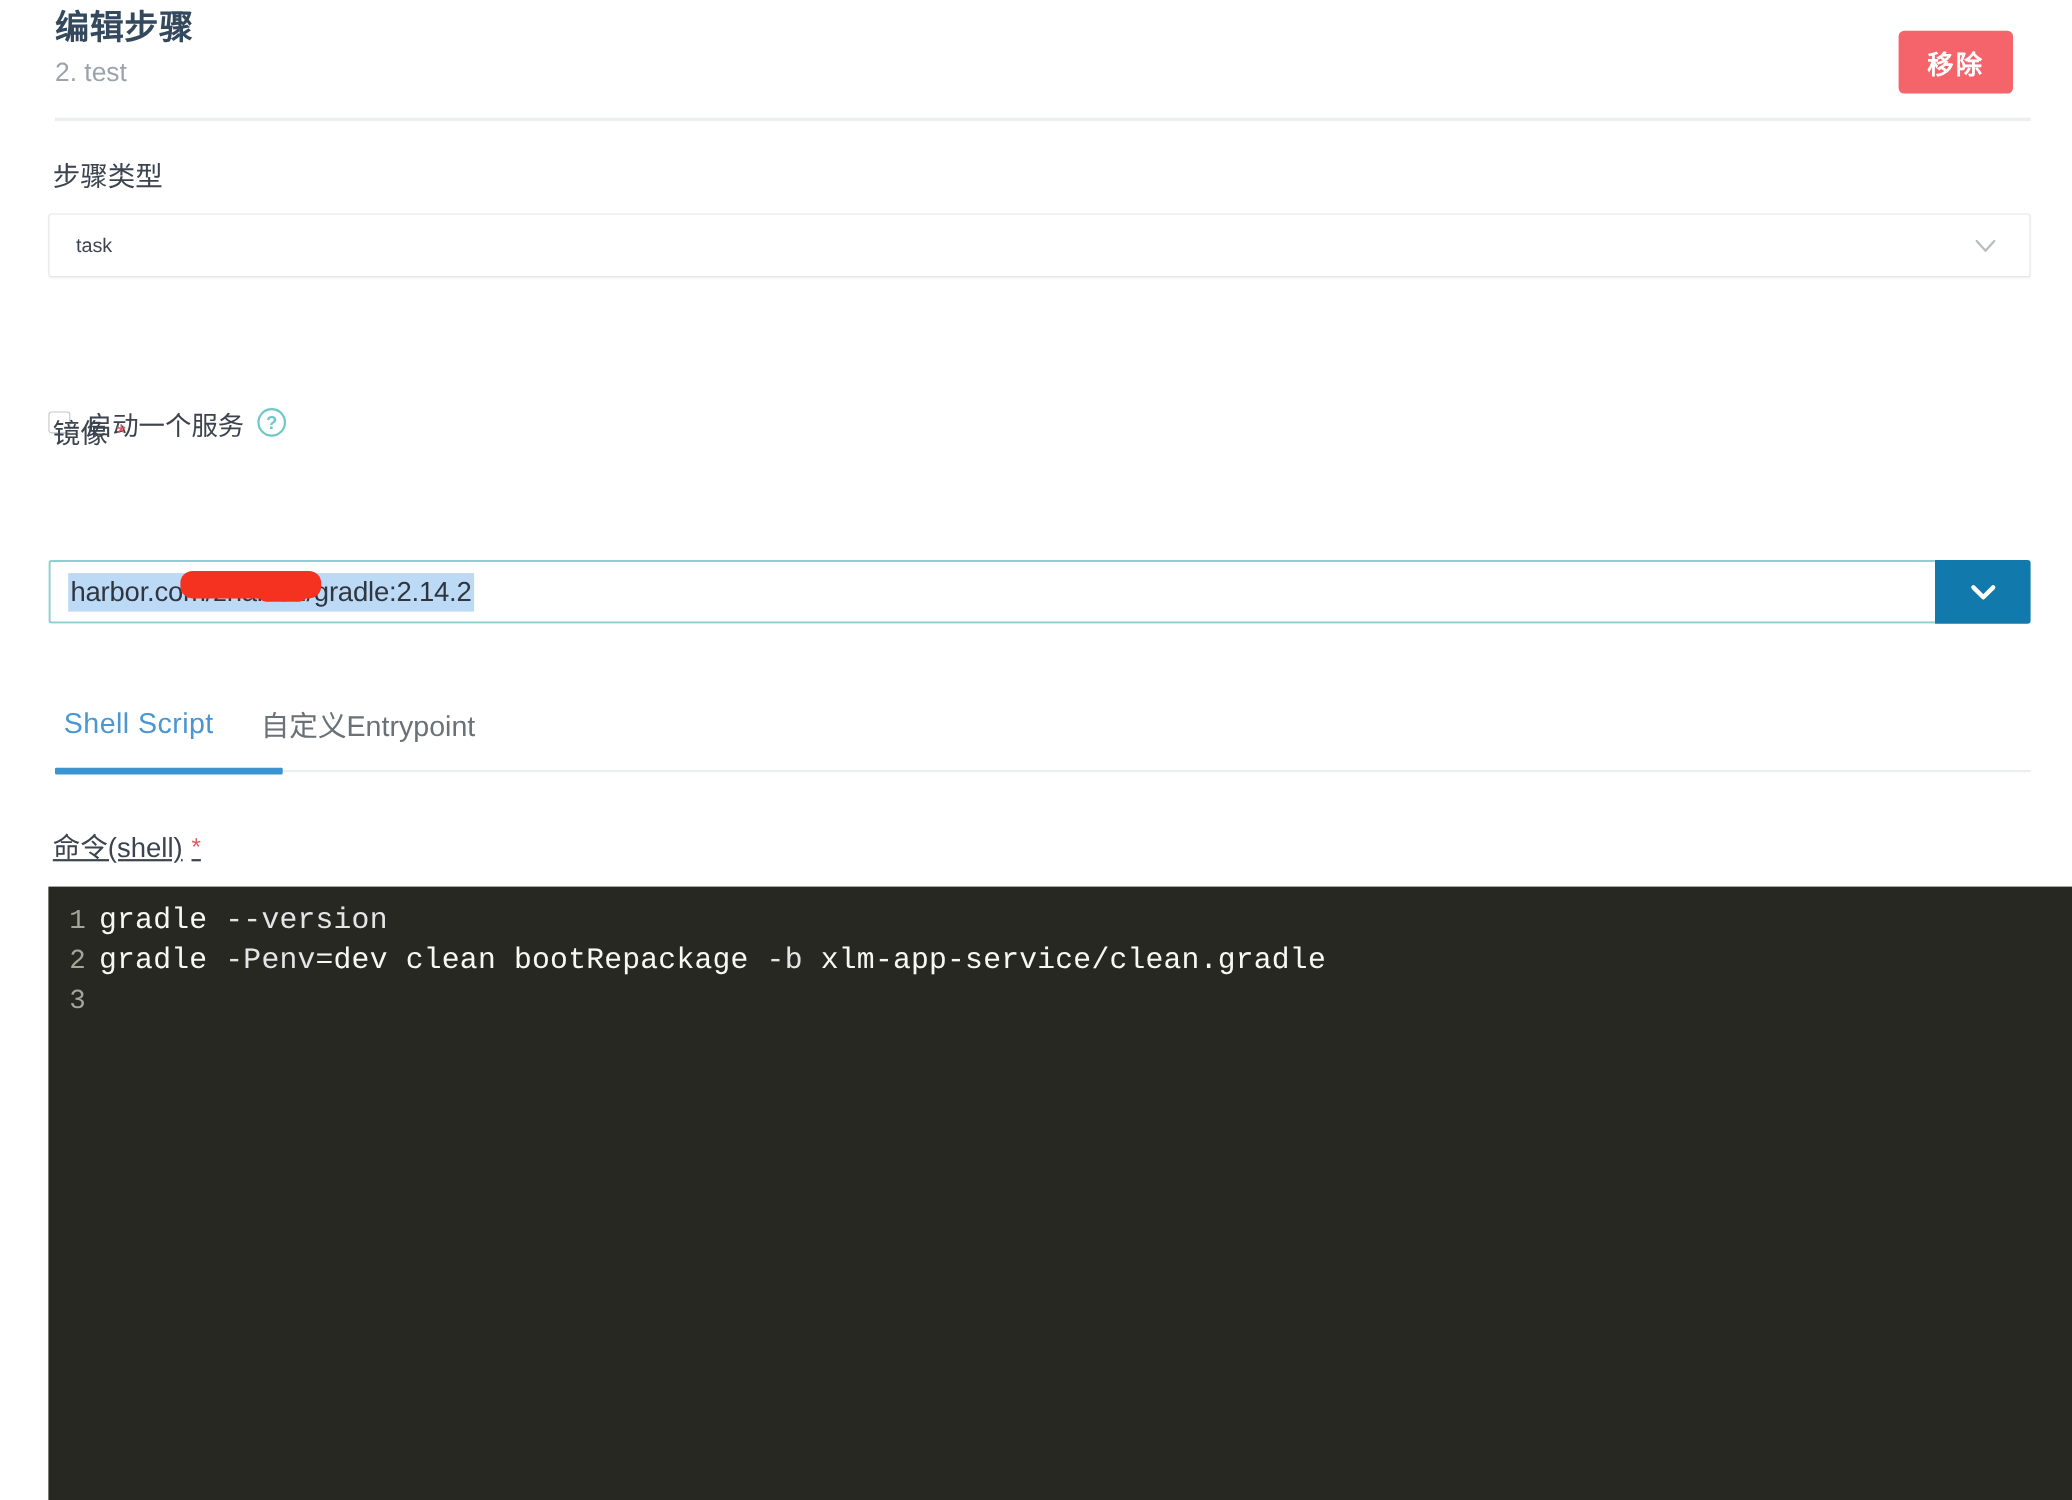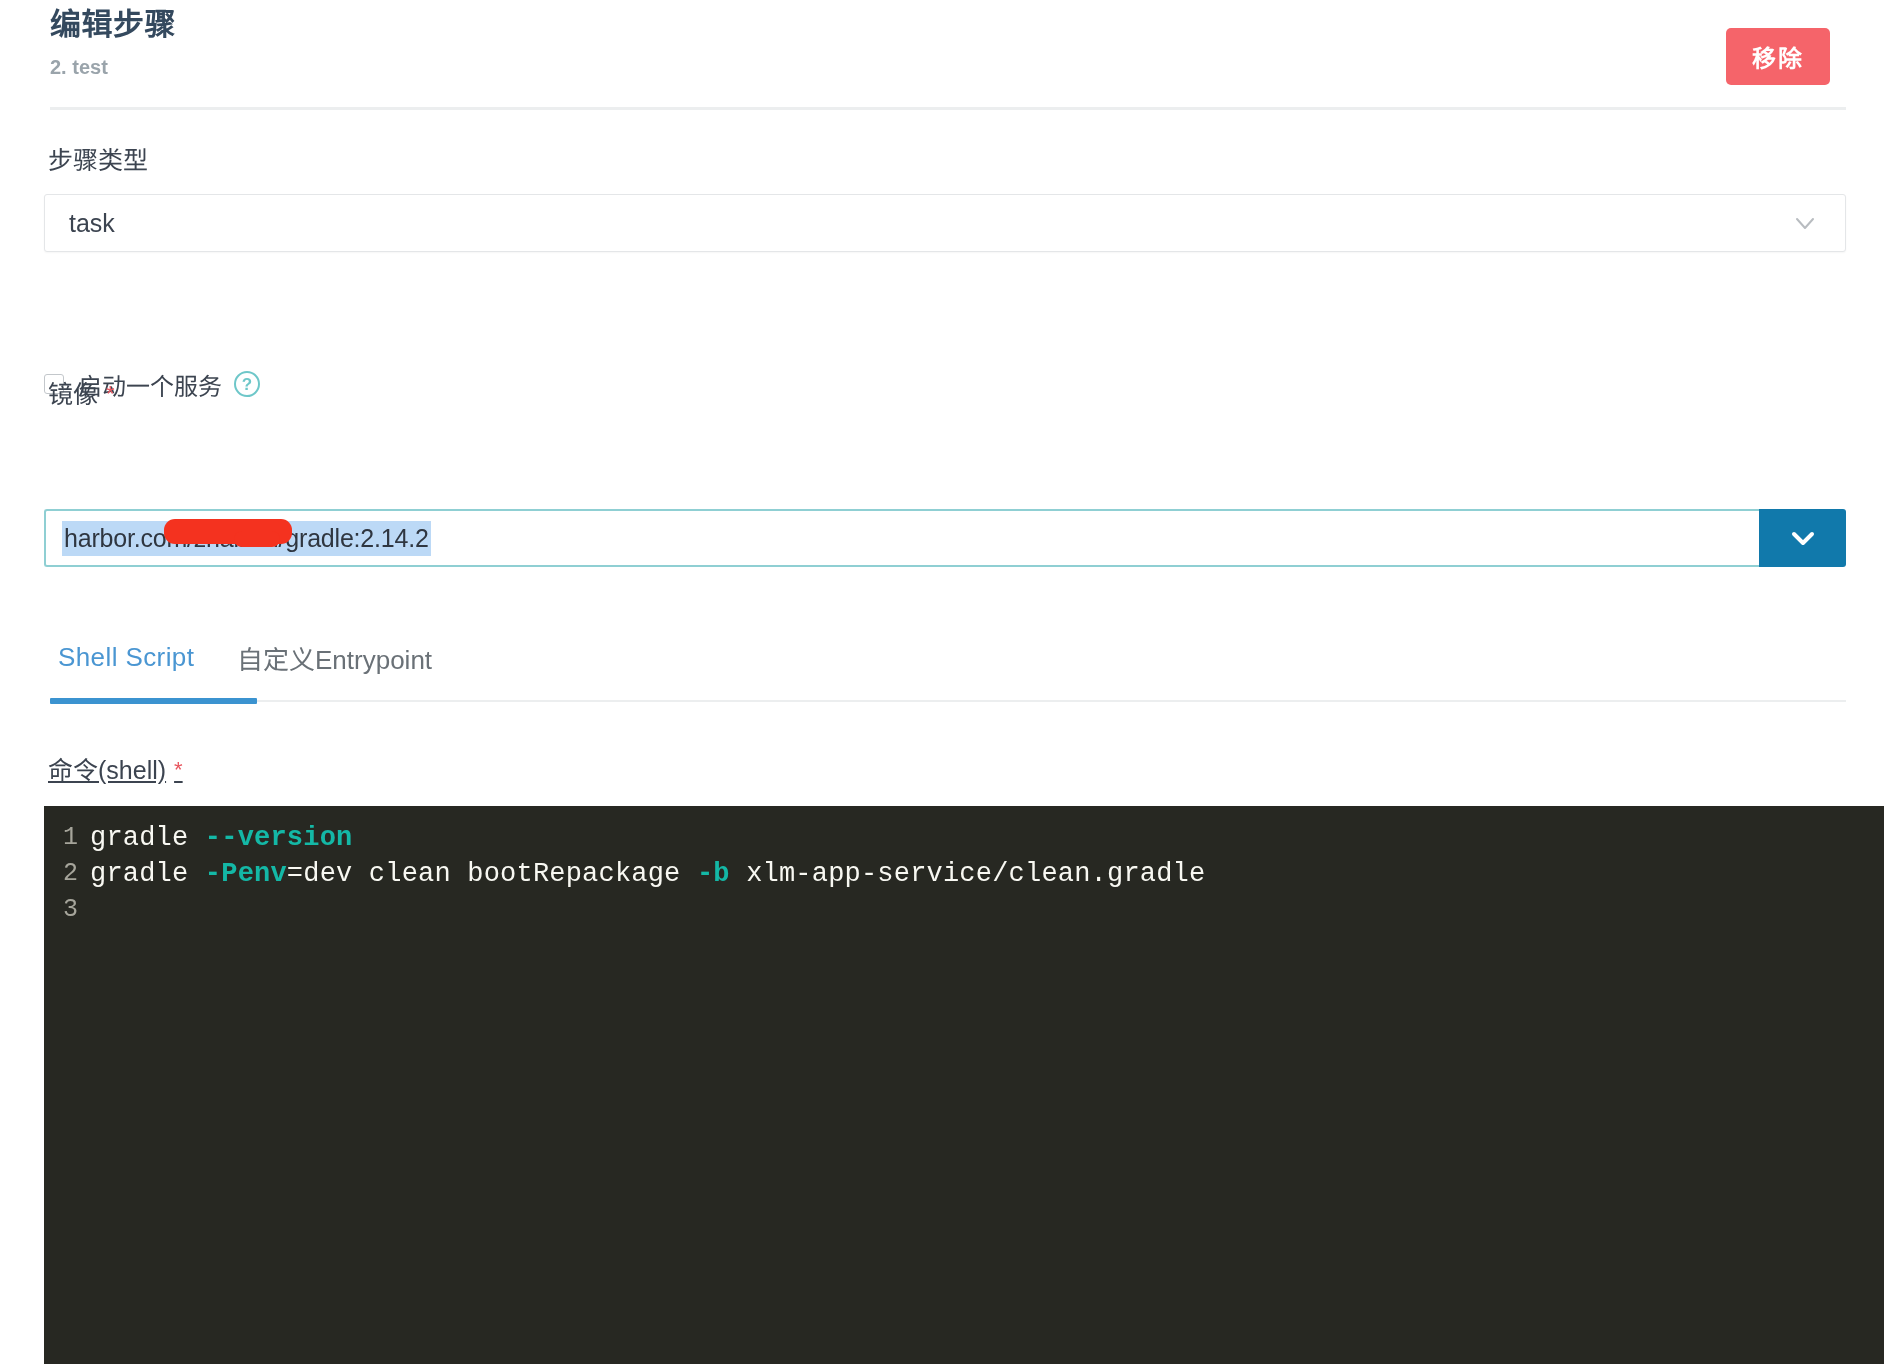--- a/index.html
+++ b/index.html
@@ -33,26 +33,26 @@
     font-size: 31px;
     font-weight: 700;
     color: #34495e;
     letter-spacing: 0.5px;
     line-height: 38px;
     margin: 0;
     padding-top: 6px;
     white-space: nowrap;
   }
   .page-subtitle {
-    font-size: 20px;
+    font-size: 24px;
     color: #9aa4ab;
     line-height: 30px;
     margin-top: 8px;
     white-space: nowrap;
-    font-weight: 700;
+    font-weight: 400;
   }
   .remove-button {
     position: absolute;
     right: 54px; top: 28px;
     width: 104px; height: 57px;
     background: #f5646a;
     border: none;
     border-radius: 5px;
     color: #ffffff;
     font-size: 24px;
@@ -97,21 +97,21 @@
     background: #ffffff;
     border: 1px solid #e4e6e8;
     border-radius: 3px;
     box-shadow: 0 1px 2px rgba(0,0,0,0.04);
     display: flex;
     align-items: center;
     cursor: pointer;
   }
   .select-value {
     margin-left: 24px;
-    font-size: 25px;
+    font-size: 18px;
     color: #3c4450;
   }
   .select-chevron {
     position: absolute;
     right: 26px; top: 50%;
     transform: translateY(-50%);
     width: 28px; height: 28px;
   }
   .select-chevron svg { display: block; }
 
@@ -279,21 +279,21 @@
     color: #a6a59b;
     flex: 0 0 auto;
     padding-right: 12px;
     font-size: 25px;
     user-select: none;
   }
   .code-text {
     color: #f8f8f2;
     letter-spacing: 0.2px;
   }
-  .tok-flag { color: #14b8a6; font-weight: 700; }
+  .tok-flag { color: #e5e5e5; font-weight: 400; }
   .code-body { padding-top: 14px; }
 </style>
 </head>
 <body>
 
 <div class="page">
 
   <div class="header">
     <div class="header-texts">
       <div class="page-title">编辑步骤</div>

